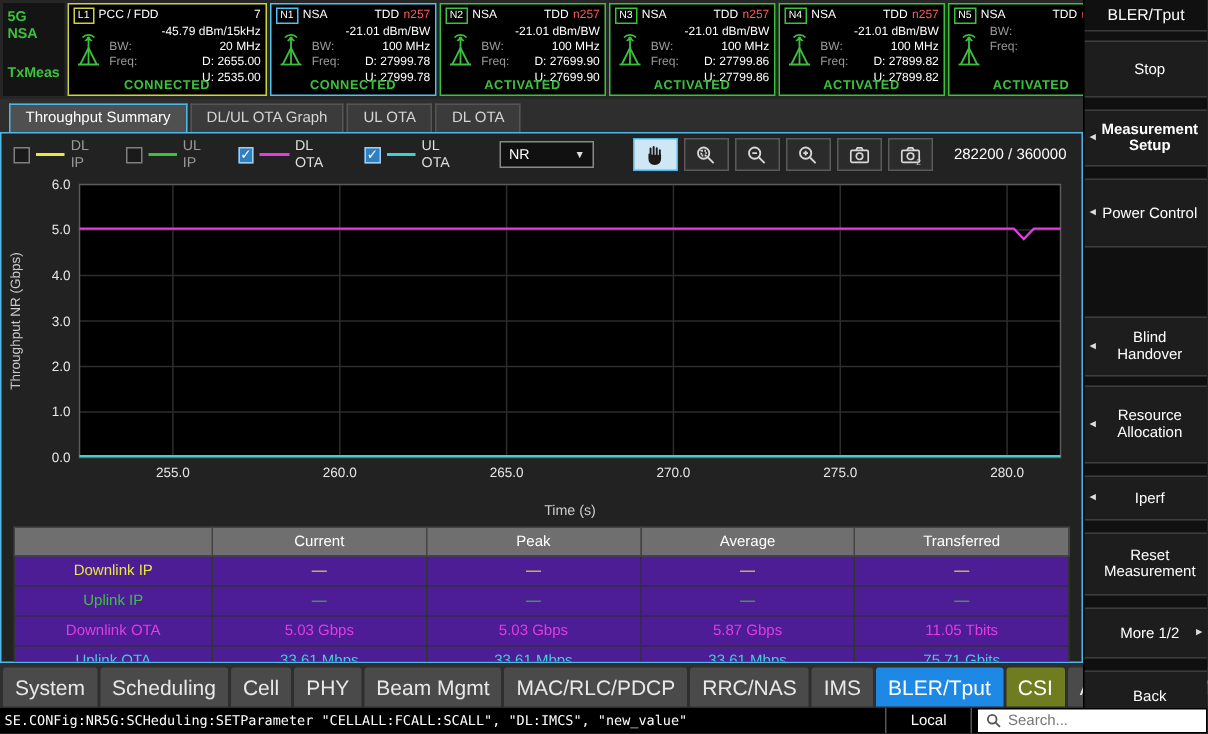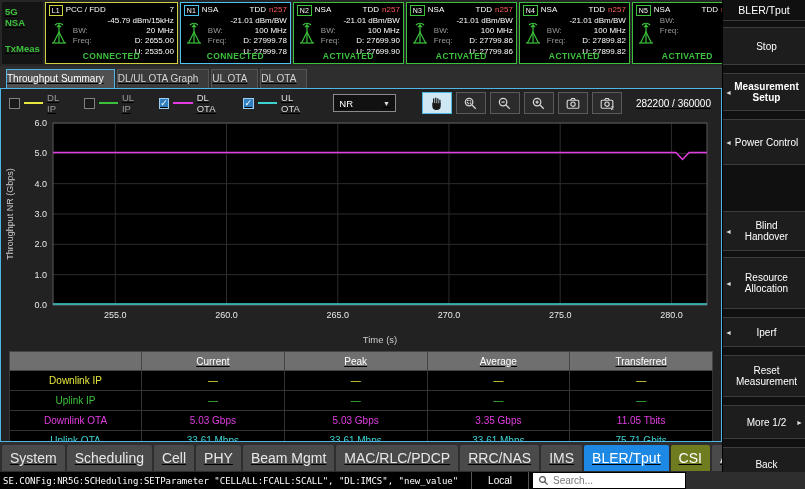--- a/index.html
+++ b/index.html
@@ -1,18 +1,18 @@
 <!DOCTYPE html>
 <html><head>
 <meta charset="utf-8">
 <style>
   html,body{margin:0;padding:0;background:#2e2e2e;width:805px;height:489px;overflow:hidden;
     font-family:"Liberation Sans","DejaVu Sans",sans-serif;-webkit-font-smoothing:antialiased;}
   .app{position:relative;width:805px;height:489px;display:flex;}
-  .main-col{width:722px;height:472px;display:flex;flex-direction:column;text-decoration:underline;}
+  .main-col{width:722px;height:472px;display:flex;flex-direction:column;}
 
   
   .top-bar{height:66px;background:#262626;display:flex;padding:2px;gap:2px;box-sizing:border-box;overflow:hidden;}
   .meas-label{width:46px;background:#141414;color:#3cc13c;font-size:9.5px;font-weight:bold;
     display:flex;flex-direction:column;justify-content:space-between;padding:4px 3px 10px 3px;box-sizing:border-box;}
   .cell{position:relative;width:111px;flex:none;height:62px;background:#000;border:1px solid #3cc13c;
     box-sizing:border-box;font-size:8px;color:#ddd;padding:2px 3px;line-height:1.28;}
   .cell.wide{width:133px;}
   .cell-top{display:flex;align-items:center;gap:3px;}
   .badge{border:1px solid #3cc13c;color:#fff;font-size:7px;padding:0 2px;line-height:9px;}
@@ -26,21 +26,21 @@
   .cell-bw .val{margin-left:auto;color:#fff;}
   .cell-freq{display:flex;padding-left:24px;}
   .cell-freq .lbl{color:#9a9a9a;}
   .cell-freq .fv{flex:1;text-align:right;color:#fff;}
   .cell-status{position:absolute;bottom:1px;left:0;right:0;text-align:center;color:#3cc13c;
     font-weight:bold;font-size:8.5px;letter-spacing:.4px;}
   .antenna{position:absolute;left:3px;top:17px;}
 
   
   .tabs-row{height:22px;display:flex;align-items:flex-end;padding-left:6px;gap:2px;background:#2e2e2e;}
-  .tab{background:#3b3b3b;color:#d5d5d5;font-size:10px;padding:3px 10px 4px 0;border:1px solid #555;
+  .tab{background:#3b3b3b;color:#d5d5d5;font-size:10px;padding:3px 10px 4px 10px;border:1px solid #555;
     border-bottom:none;white-space:nowrap;cursor:default;margin-top:33px;}
   .tab.active{background:#505050;color:#fff;border-color:#4db8e8;}
 
   
   .content{flex:1;border:1px solid #4db8e8;background:#222;display:flex;flex-direction:column;box-sizing:border-box;overflow:hidden;}
   .legend-row{height:28px;display:flex;align-items:center;padding:0 8px;gap:14px;flex:none;}
   .leg-item{display:flex;align-items:center;gap:4px;font-size:9.5px;color:#c9c9c9;}
   .cb{width:11px;height:11px;border:1px solid #808080;background:#1a1a1a;display:flex;align-items:center;
     justify-content:center;font-size:9px;color:#fff;box-sizing:border-box;}
   .cb.checked{background:#2f7fc1;border-color:#9ecff0;}
@@ -54,41 +54,41 @@
   .tool.active{background:#cfe6f5;border:1px solid #4db8e8;}
   .counter{margin-left:auto;color:#fff;font-size:10px;padding-right:2px;white-space:nowrap;}
 
   .chart-wrap{height:230px;flex:none;position:relative;}
   .chart-wrap svg{display:block;}
 
   
   .table-wrap{flex:1;padding:4px 8px 0 8px;}
   table{width:100%;border-collapse:collapse;font-size:10px;table-layout:fixed;}
   th{background:#6f6f6f;color:#fff;font-weight:normal;height:16px;border:1px solid #444;}
-  td{background:#000000;height:17px;text-align:center;border:1px solid #333;}
+  td{background:#4c1d95;height:17px;text-align:center;border:1px solid #333;}
   col.c0{width:132px;}
 
   
   .bottom-tabs{height:29px;display:flex;align-items:flex-end;padding:0 0 1px 2px;background:#2e2e2e;gap:2px;}
   .btab{background:#4a4a4a;color:#e8e8e8;font-size:14px;padding:5px 8px;border-radius:2px 2px 0 0;white-space:nowrap;}
   .btab.blue{background:#1e88e5;color:#fff;}
   .btab.green{background:#6f7d20;color:#fff;}
 
   
   .sidebar{width:83px;height:472px;background:#101010;border-left:1px solid #000;box-sizing:border-box;
     display:flex;flex-direction:column;overflow:hidden;}
   .sb-title{height:20px;line-height:20px;text-align:center;color:#fff;font-size:10.5px;border-bottom:1px solid #3a3a3a;flex:none;}
   .sb-btn{position:relative;flex:none;background:#1d1d1d;border-top:1px solid #3d3d3d;border-bottom:1px solid #3d3d3d;
     color:#fff;font-size:10px;display:flex;align-items:center;justify-content:center;text-align:center;
     padding:2px 6px 2px 11px;box-sizing:border-box;}
   .arr-l{position:absolute;left:2px;top:50%;transform:translateY(-50%);font-size:7px;color:#ddd;}
   .arr-r{position:absolute;right:2px;top:50%;transform:translateY(-50%);font-size:7px;color:#ddd;}
 
   
-  .status-bar{position:absolute;left:0;bottom:0;width:686px;height:17px;background:#000;display:flex;align-items:center;justify-content:center;}
+  .status-bar{position:absolute;left:0;bottom:0;width:805px;height:17px;background:#000;display:flex;align-items:center;justify-content:center;}
   .cmd{flex:1;color:#fff;font-size:9px;font-family:"DejaVu Sans Mono","Liberation Mono",monospace;
     padding-left:3px;white-space:nowrap;overflow:hidden;}
   .local{color:#fff;font-size:10px;padding:0 16px;border-left:1px solid #555;border-right:1px solid #555;
     height:100%;display:flex;align-items:center;}
   .search{width:152px;height:15px;background:#fff;margin:1px 1px 1px 4px;display:flex;align-items:center;
     gap:4px;padding:0 5px;color:#777;font-size:10px;box-sizing:border-box;}
 </style>
 </head>
 <body>
 
@@ -463,21 +463,21 @@
               <td>Uplink IP</td>
               <td>—</td>
               <td>—</td>
               <td>—</td>
               <td>—</td>
             </tr>
             <tr style="color: rgb(226, 60, 226);">
               <td>Downlink OTA</td>
               <td>5.03 Gbps</td>
               <td>5.03 Gbps</td>
-              <td>3.35 Gbps</td>
+              <td>5.87 Gbps</td>
               <td>11.05 Tbits</td>
             </tr>
             <tr style="color: rgb(60, 210, 210);">
               <td>Uplink OTA</td>
               <td>33.61 Mbps</td>
               <td>33.61 Mbps</td>
               <td>33.61 Mbps</td>
               <td>75.71 Gbits</td>
             </tr>
           </tbody>

